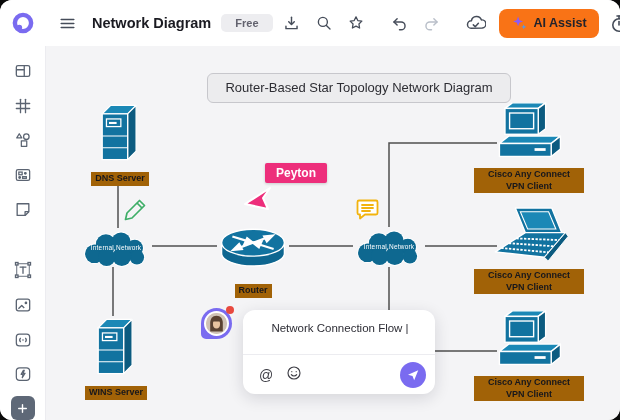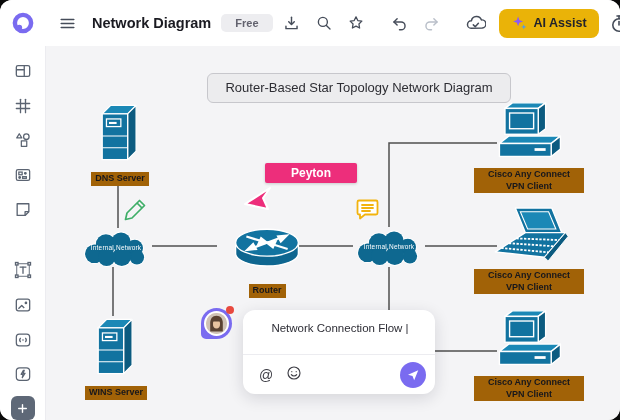--- a/index.html
+++ b/index.html
@@ -5,21 +5,21 @@
   html,body{margin:0;padding:0;background:#0a0a0a;}
   .window{width:620px;height:420px;border-radius:12px;overflow:hidden;position:relative;
     background:#f4f4f6;font-family:"Liberation Sans",sans-serif;-webkit-font-smoothing:antialiased;}
   
   .topbar{height:46px;background:#fff;display:flex;align-items:center;padding:0 8px 0 10px;gap:6px;position:relative;z-index:30;}
   .tb-divider{width:1px;height:22px;background:#e7e7ec;margin:0 3px;}
   .icon-btn{width:26px;height:26px;display:flex;align-items:center;justify-content:center;color:#454c59;border-radius:6px;flex:0 0 auto;}
   .icon-btn svg{display:block;}
   .doc-title{font-size:14.5px;font-weight:700;color:#1b1b22;margin:0 4px 0 6px;white-space:nowrap;}
   .badge{background:#ededf0;color:#62626e;font-size:11px;font-weight:600;padding:3px 14px;border-radius:5px;}
-  .ai-btn{display:flex;align-items:center;gap:6px;background:#eab308;border-radius:8px;padding:6px 12px;margin:8px 4px;}
+  .ai-btn{display:flex;align-items:center;gap:6px;background:#f97316;border-radius:8px;padding:6px 12px;margin:8px 4px;}
   .ai-btn span{font-size:12.5px;font-weight:700;color:#23232b;white-space:nowrap;}
   .redo{color:#b9bfc9;}
   
   .sidebar{position:absolute;left:0;top:46px;bottom:0;width:45px;background:#fff;border-right:1px solid #ececf0;
     display:flex;flex-direction:column;align-items:center;padding-top:12px;gap:9px;z-index:20;}
   .sb-btn{width:26px;height:26px;display:flex;align-items:center;justify-content:center;color:#5b6472;}
   .sb-gap{margin-top:26px;}
   .plus-tile{width:24px;height:24px;border-radius:6px;background:#5e6877;color:#fff;display:flex;align-items:center;justify-content:center;}
   
   .canvas{position:absolute;left:45px;top:46px;width:575px;height:374px;background:#f4f4f6;overflow:hidden;}
@@ -28,21 +28,21 @@
   .title-box{left:118px;top:27px;width:302px;height:28px;line-height:28px;text-align:center;
     background:#ececee;border:1px solid #c7c7cc;border-radius:6px;font-size:13px;color:#2d2d33;margin-left:44px;}
   .node{text-align:center;}
   .shape-label{display:inline-block;background:#a16207;padding:1px 4px;font-size:9px;font-weight:700;
     color:#17171c;line-height:1.3;margin-top:2px;}
   .cloud-wrap{width:72px;height:42px;position:relative;}
   .cloud-label{position:absolute;left:0;right:0;top:17px;text-align:center;color:#fff;font-size:6.5px;letter-spacing:.2px;}
   .vpn .shape-label{max-width:102px;}
   
   .peyton-label{left:220px;top:117px;background:#ED2E7B;color:#fff;font-size:12px;font-weight:700;
-    padding:3px 26px;border-radius:2px;box-shadow:0 1px 3px rgba(0,0,0,.18);}
+    padding:3px 11px;border-radius:2px;box-shadow:0 1px 3px rgba(0,0,0,.18);}
   
   .comment-box{left:198px;top:264px;width:192px;height:84px;background:#fff;border-radius:12px;
     box-shadow:0 4px 16px rgba(20,20,40,.14);z-index:10;text-align:center;}
   .comment-text{padding:12px 14px 0 16px;font-size:11.5px;color:#2e2e36;}
   .comment-footer{position:absolute;left:0;right:0;bottom:0;height:39px;border-top:1px solid #ececf0;
     display:flex;align-items:center;padding:0 9px 0 16px;gap:13px;}
   .at-glyph{font-size:14px;color:#3c3c44;}
   .send-btn{margin-left:auto;width:26px;height:26px;border-radius:50%;background:#7A6BF0;display:flex;align-items:center;justify-content:center;}
   .avatar-pin{left:156px;top:262px;width:31px;height:31px;background:#7A6BF0;border-radius:50% 50% 50% 5px;z-index:11;
     display:flex;align-items:center;justify-content:center;}
@@ -311,21 +311,21 @@
       </div>
     </div>
 
     <div class="abs node" style="left:26px;top:270px;width:90px;">
       <svg width="46" height="61" viewBox="0 0 54 72">
           <use href="#sym-server"></use>
         </svg>
       <div><span class="shape-label">WINS Server</span></div>
     </div>
 
-    <div class="abs node" style="left:186px;top:177px;width:72px;">
+    <div class="abs node" style="left:172px;top:177px;width:72px;">
       <svg width="70" height="52" viewBox="0 0 78 58">
           <use href="#sym-router"></use>
         </svg>
       <div><span class="shape-label">Router</span></div>
     </div>
 
     <div class="abs node" style="left:308px;top:180px;">
       <div class="cloud-wrap">
         <svg width="72" height="42" viewBox="0 0 100 58">
             <use href="#sym-cloud"></use>

